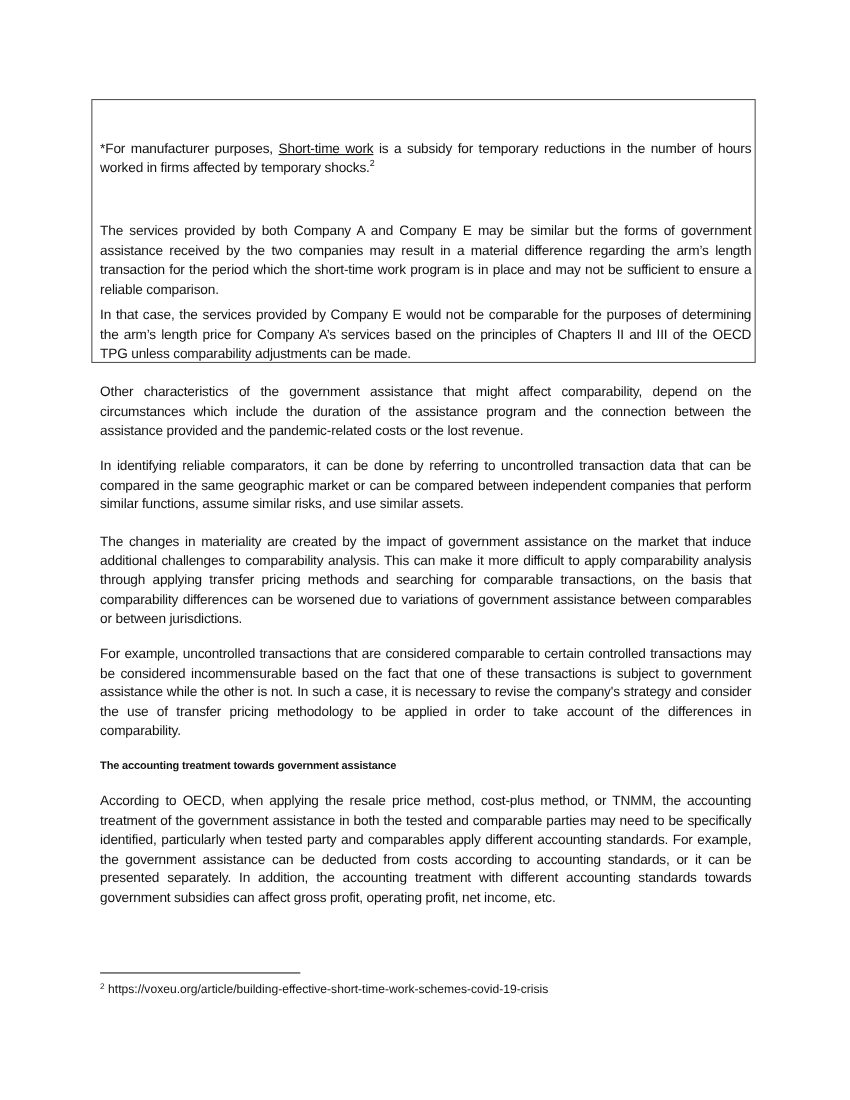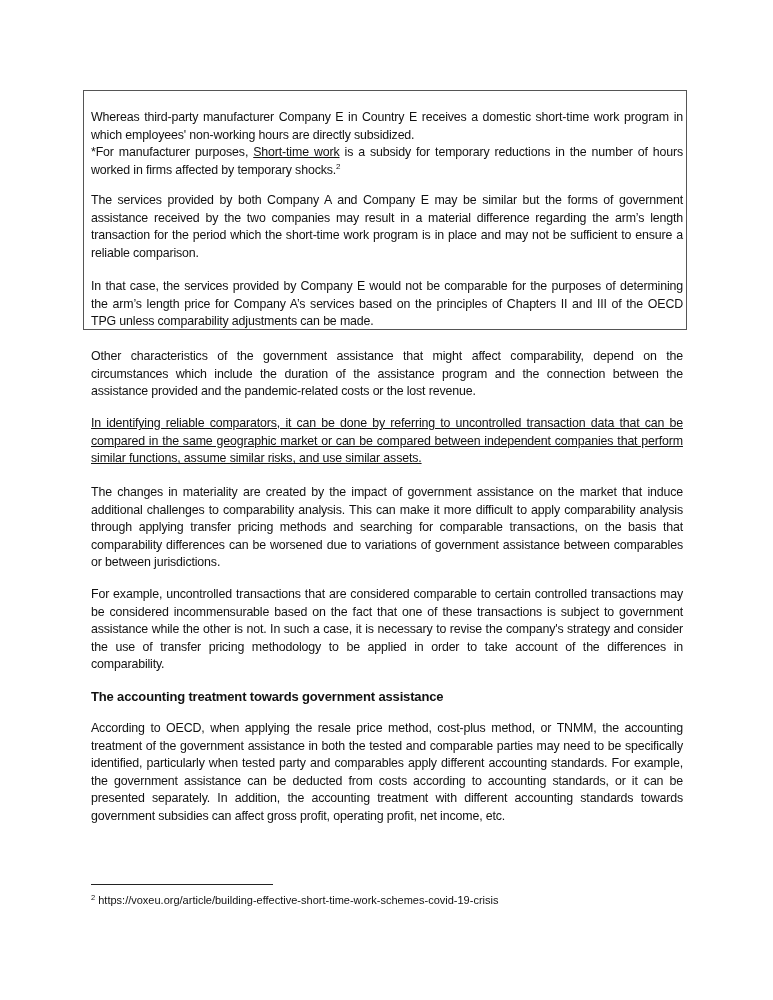--- a/index.html
+++ b/index.html
@@ -5,45 +5,45 @@
   html, body { margin:0; padding:0; background:#ffffff; }
   body { width:773px; height:1000px; position:relative; overflow:hidden;
          font-family:"Liberation Sans", sans-serif; color:#111; }
   .page { position:absolute; left:0; top:0; width:773px; height:1000px; }
   .box { position:absolute; left:83px; top:90px; width:604px; height:240px;
          border:1px solid #555; box-sizing:border-box; }
   .para { position:absolute; left:91px; width:592px; font-size:12.4px; line-height:17.6px;
           text-align:justify; margin:0; letter-spacing:-0.15px; }
   .u { text-decoration:underline;margin-top:47px; }
   sup { font-size:8px; line-height:0; vertical-align:5px; }
-  .heading { position:absolute; left:91px; width:592px; font-size:13px; font-weight:bold;
+  .heading { position:absolute; left:91px; width:592px; font-size:10px; font-weight:bold;
              line-height:17.6px; margin:0; letter-spacing:-0.15px; }
   .fn-rule { position:absolute; left:91px; top:884px; width:182px; height:1px; background:#222; }
   .footnote { position:absolute; left:91px; top:893px; font-size:11px; line-height:14px; margin:0; }
   .footnote sup { font-size:7.5px; vertical-align:4px; }
 </style>
 </head>
 <body>
 
 <div class="page">
 
   <div class="box"></div>
 
   <p class="para" style="top:109px;">
-    <span>Whereas third-party manufacturer Company E in Country E receives a domestic short-time work program in which employees' non-working hours are directly subsidized.</span><br>
+    <br>
     <span>*For manufacturer purposes, </span><span class="u">Short-time work</span><span> is a subsidy for temporary reductions in the number of hours worked in firms affected by temporary shocks.</span><sup>2</sup>
   </p>
 
-  <p class="para" style="top:192px;">The services provided by both Company A and Company E may be similar but the forms of government assistance received by the two companies may result in a material difference regarding the arm’s length transaction for the period which the short-time work program is in place and may not be sufficient to ensure a reliable comparison.</p>
+  <p class="para" style="top:202px;">The services provided by both Company A and Company E may be similar but the forms of government assistance received by the two companies may result in a material difference regarding the arm’s length transaction for the period which the short-time work program is in place and may not be sufficient to ensure a reliable comparison.</p>
 
   <p class="para" style="top:348px;">Other characteristics of the government assistance that might affect comparability, depend on the circumstances which include the duration of the assistance program and the connection between the assistance provided and the pandemic-related costs or the lost revenue.</p>
 
   <p class="para" style="top:278px;">In that case, the services provided by Company E would not be comparable for the purposes of determining the arm’s length price for Company A’s services based on the principles of Chapters II and III of the OECD TPG unless comparability adjustments can be made.</p>
 
-  <p class="para" style="top:415px;text-decoration:underline;">In identifying reliable comparators, it can be done by referring to uncontrolled transaction data that can be compared in the same geographic market or can be compared between independent companies that perform similar functions, assume similar risks, and use similar assets.</p>
+  <p class="para" style="top:415px;">In identifying reliable comparators, it can be done by referring to uncontrolled transaction data that can be compared in the same geographic market or can be compared between independent companies that perform similar functions, assume similar risks, and use similar assets.</p>
 
   <p class="para" style="top:484px;">The changes in materiality are created by the impact of government assistance on the market that induce additional challenges to comparability analysis. This can make it more difficult to apply comparability analysis through applying transfer pricing methods and searching for comparable transactions, on the basis that comparability differences can be worsened due to variations of government assistance between comparables or between jurisdictions.</p>
 
   <p class="para" style="top:586px;">For example, uncontrolled transactions that are considered comparable to certain controlled transactions may be considered incommensurable based on the fact that one of these transactions is subject to government assistance while the other is not. In such a case, it is necessary to revise the company's strategy and consider the use of transfer pricing methodology to be applied in order to take account of the differences in comparability.</p>
 
   <p class="heading" style="top:688px;">The accounting treatment towards government assistance</p>
 
   <p class="para" style="top:720px;">According to OECD, when applying the resale price method, cost-plus method, or TNMM, the accounting treatment of the government assistance in both the tested and comparable parties may need to be specifically identified, particularly when tested party and comparables apply different accounting standards. For example, the government assistance can be deducted from costs according to accounting standards, or it can be presented separately. In addition, the accounting treatment with different accounting standards towards government subsidies can affect gross profit, operating profit, net income, etc.</p>
 
   <div class="fn-rule"></div>

